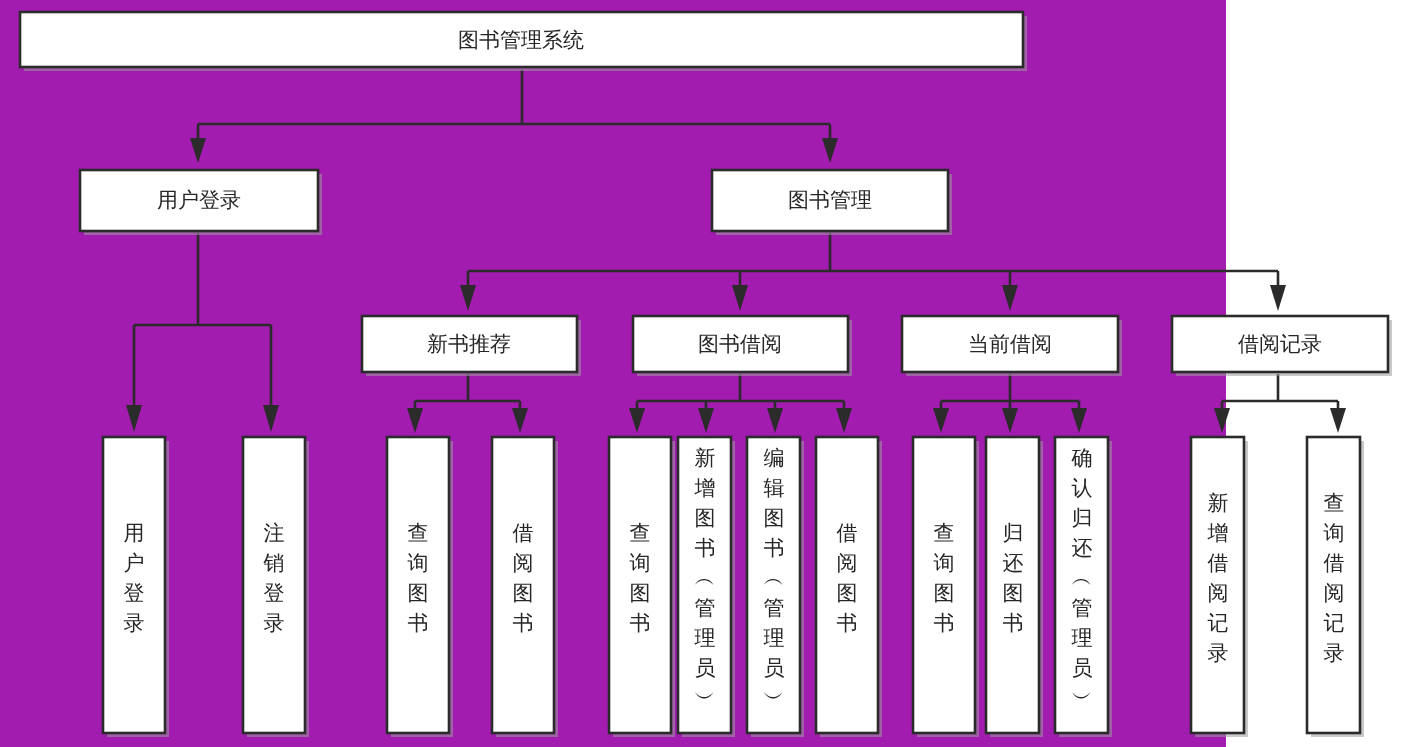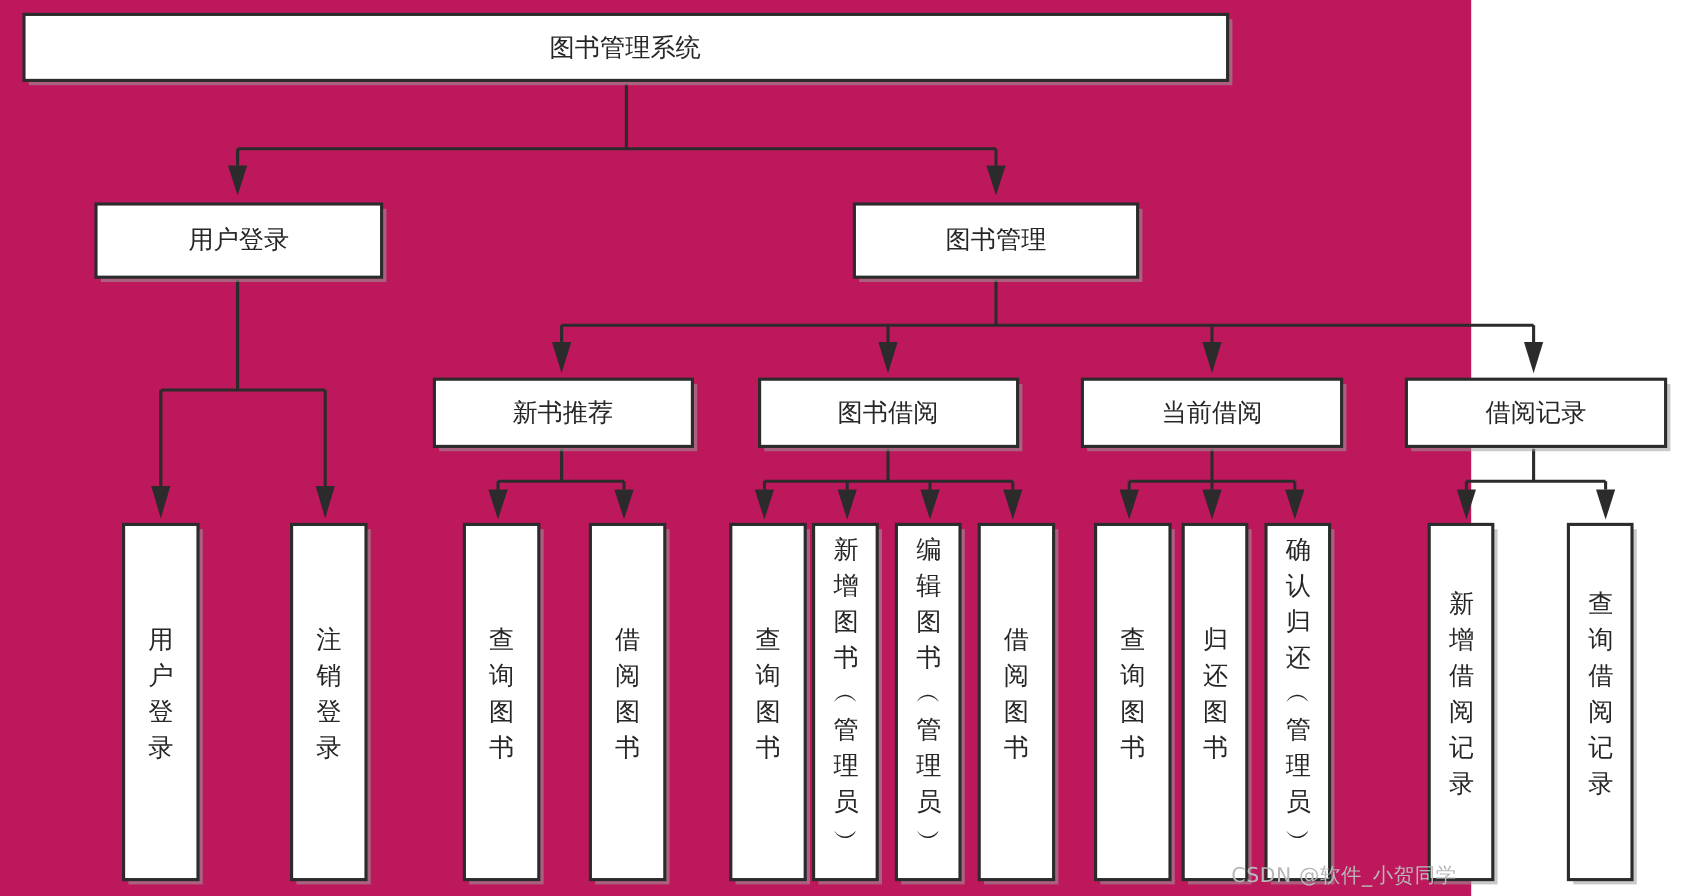--- a/index.html
+++ b/index.html
@@ -10,21 +10,21 @@
   body {
     width: 1405px;
     height: 747px;
     font-family: "DejaVu Sans", "Liberation Sans", sans-serif;
     overflow: hidden;
   }
   #diagram-root {
     position: relative;
     width: 1226px;
     height: 747px;
-    background: #be185d;
+    background: #a21caf;
   }
   svg#flow-svg {
     position: absolute;
     left: 0;
     top: 0;
     width: 1405px;
     height: 747px;
   }
   .node-box {
     fill: #ffffff;
@@ -264,15 +264,14 @@
     </g>
 
     <g>
       <rect class="node-shadow" x="1311" y="441" width="53" height="296"></rect>
       <rect class="node-box" x="1307" y="437" width="53" height="296"></rect>
       <text class="node-label-v vtext" x="1334" y="0"><tspan x="1334" y="510.00" text-anchor="middle">查</tspan><tspan x="1334" y="540.00" text-anchor="middle">询</tspan><tspan x="1334" y="570.00" text-anchor="middle">借</tspan><tspan x="1334" y="600.00" text-anchor="middle">阅</tspan><tspan x="1334" y="630.00" text-anchor="middle">记</tspan><tspan x="1334" y="660.00" text-anchor="middle">录</tspan></text>
     </g>
 
   </svg>
 
-  <div class="watermark">CSDN @软件_小贺同学</div>
 
 </div>
 
 </body></html>

